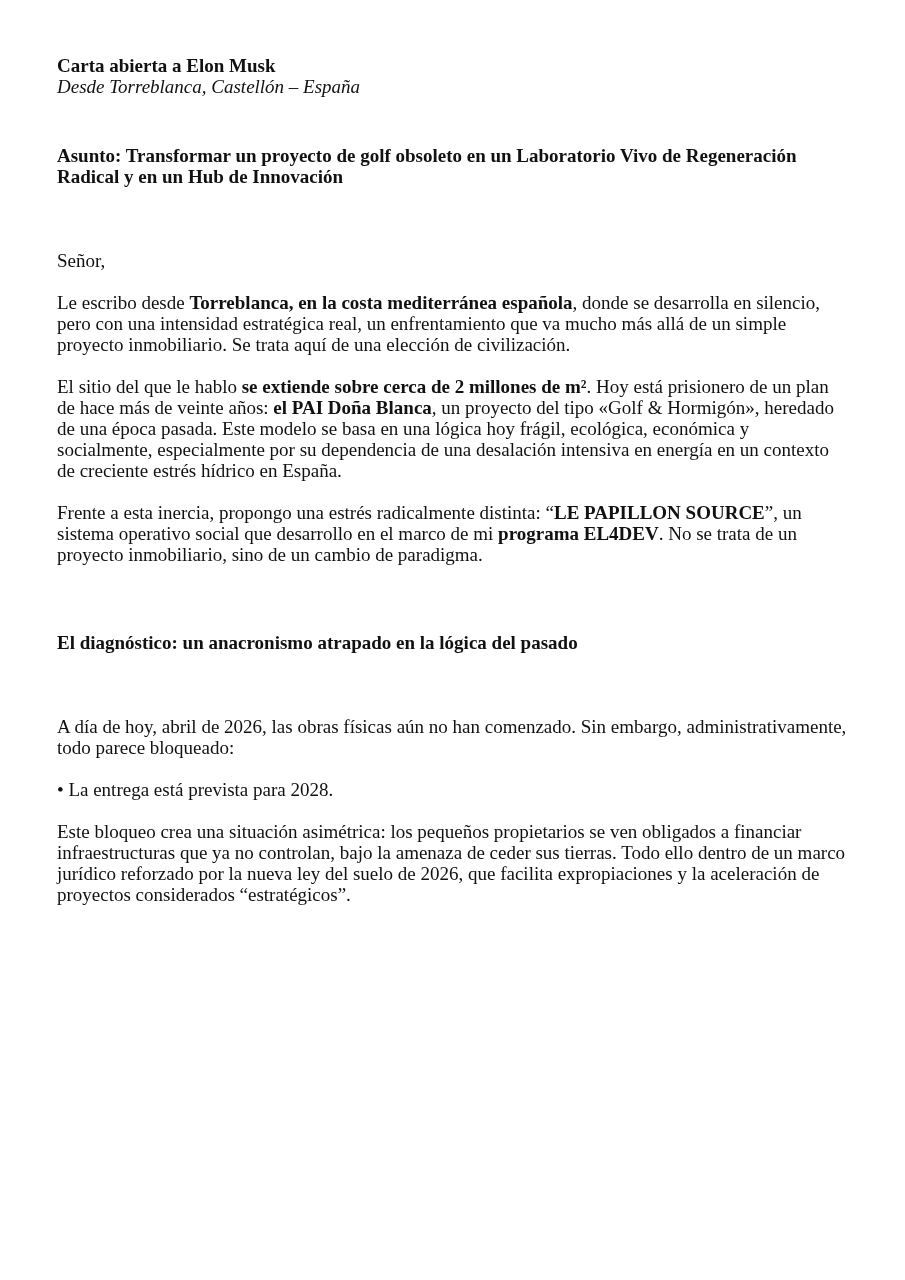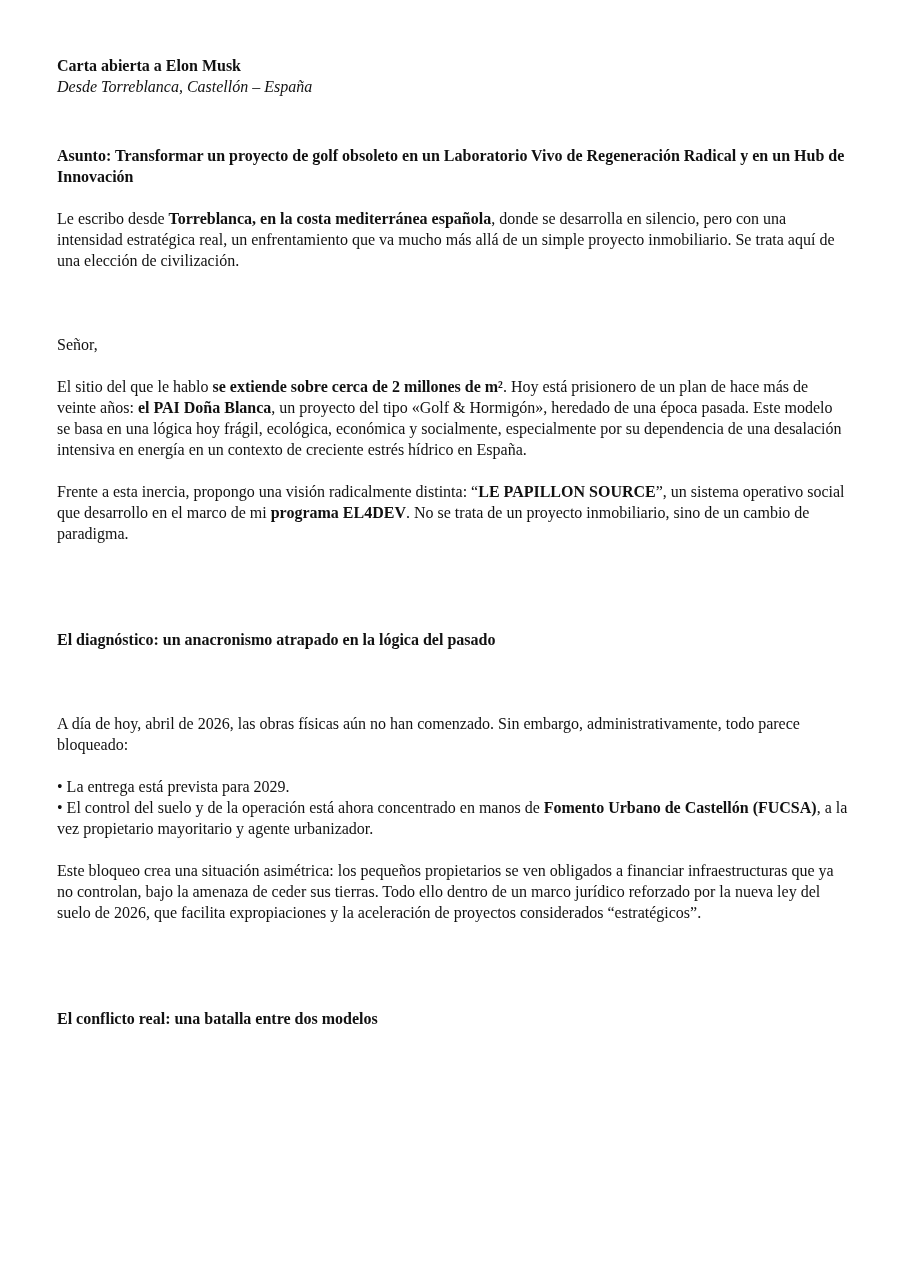--- a/index.html
+++ b/index.html
@@ -8,48 +8,46 @@
     background: #ffffff;
   }
   .page {
     box-sizing: border-box;
     width: 905px;
     height: 1280px;
     padding: 55px 57px 0 57px;
     background: #ffffff;
     overflow: hidden;
     font-family: "Liberation Serif", serif;
-    font-size: 16px;
+    font-size: 19px;
     line-height: 21px;
     color: #111111;
     text-align: left;
   }
   .block { margin: 21px 0 0 0; }
   .block-title    { margin-top: 0; font-weight: bold; }
   .block-subtitle { margin-top: 0; font-style: italic; }
   .block-subject  { margin-top: 48px; font-weight: bold; }
   .block-salutation { margin-top: 63px; }
-  .block-heading  { margin-top: 85px; margin-bottom: 63px; font-weight: bold; }
+  .block-heading  { margin-top: 67px; margin-bottom: 63px; font-weight: bold; }
   .block-bullet   { margin-top: 0; }
   .block-paragraph + .block-bullet { margin-top: 21px; }
   strong { font-weight: bold; }
   em { font-style: italic; margin-top: 44px; }
 </style>
 </head>
 <body>
 
 <div class="page" style="background: rgb(255, 255, 255); color: rgb(17, 17, 17);">
   <div>
       <div class="block block-title"><strong>Carta abierta a Elon Musk</strong></div>
       <div class="block block-subtitle"><em>Desde Torreblanca, Castellón – España</em></div>
       <div class="block block-subject"><strong>Asunto: Transformar un proyecto de golf obsoleto en un Laboratorio Vivo de Regeneración Radical y en un Hub de Innovación</strong></div>
+      <div class="block block-salutation"><span>Señor,</span></div>
       <div class="block block-paragraph"><span>Le escribo desde </span><strong>Torreblanca, en la costa mediterránea española</strong><span>, donde se desarrolla en silencio, pero con una intensidad estratégica real, un enfrentamiento que va mucho más allá de un simple proyecto inmobiliario. Se trata aquí de una elección de civilización.</span></div>
-      <div class="block block-salutation"><span>Señor,</span></div>
       <div class="block block-paragraph"><span>El sitio del que le hablo </span><strong>se extiende sobre cerca de 2 millones de m²</strong><span>. Hoy está prisionero de un plan de hace más de veinte años: </span><strong>el PAI Doña Blanca</strong><span>, un proyecto del tipo «Golf &amp; Hormigón», heredado de una época pasada. Este modelo se basa en una lógica hoy frágil, ecológica, económica y socialmente, especialmente por su dependencia de una desalación intensiva en energía en un contexto de creciente estrés hídrico en España.</span></div>
-      <div class="block block-paragraph"><span>Frente a esta inercia, propongo una visión radicalmente distinta: “</span><strong>LE PAPILLON SOURCE</strong><span>”, un sistema operativo social que desarrollo en el marco de mi </span><strong>programa EL4DEV</strong><span>. No se trata de un proyecto inmobiliario, sino de un cambio de paradigma.</span></div>
+      <div class="block block-paragraph"><span>Frente a esta inercia, propongo una estrés radicalmente distinta: “</span><strong>LE PAPILLON SOURCE</strong><span>”, un sistema operativo social que desarrollo en el marco de mi </span><strong>programa EL4DEV</strong><span>. No se trata de un proyecto inmobiliario, sino de un cambio de paradigma.</span></div>
       <div class="block block-heading"><strong>El diagnóstico: un anacronismo atrapado en la lógica del pasado</strong></div>
       <div class="block block-paragraph"><span>A día de hoy, abril de 2026, las obras físicas aún no han comenzado. Sin embargo, administrativamente, todo parece bloqueado:</span></div>
-      <div class="block block-bullet"><span>• La entrega está prevista para 2029.</span></div>
-      <div class="block block-bullet"><span>• El control del suelo y de la operación está ahora concentrado en manos de </span><strong>Fomento Urbano de Castellón (FUCSA)</strong><span>, a la vez propietario mayoritario y agente urbanizador.</span></div>
+      <div class="block block-bullet"><span>• La entrega está prevista para 2028.</span></div>
       <div class="block block-paragraph"><span>Este bloqueo crea una situación asimétrica: los pequeños propietarios se ven obligados a financiar infraestructuras que ya no controlan, bajo la amenaza de ceder sus tierras. Todo ello dentro de un marco jurídico reforzado por la nueva ley del suelo de 2026, que facilita expropiaciones y la aceleración de proyectos considerados “estratégicos”.</span></div>
-      <div class="block block-heading"><strong>El conflicto real: una batalla entre dos modelos</strong></div>
     </div>
 </div>
 
 </body></html>

